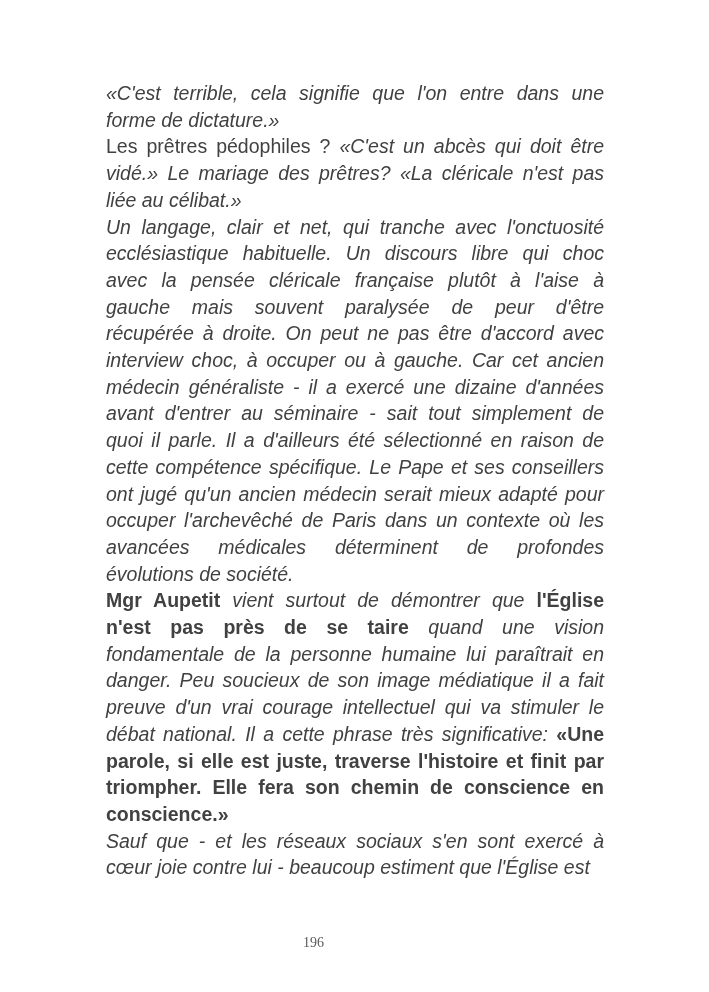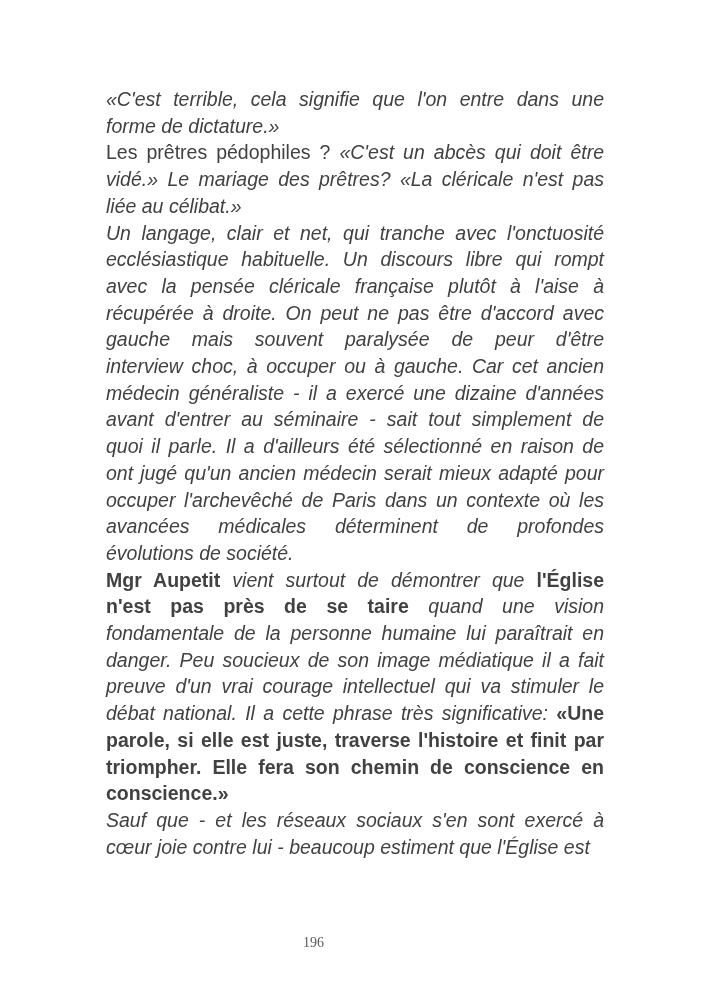--- a/index.html
+++ b/index.html
@@ -18,21 +18,20 @@
   }
   .text-block {
     position: absolute;
     left: 106px;
     top: 80px;
     width: 498px;
     color: #414141;
     font-size: 19.5px;
     line-height: 26.7px;
     letter-spacing: 0;
-    margin-top: 6px;
   }
   .line {
     text-align: justify;
     text-align-last: justify;
     white-space: normal;
   }
   .line.last {
     text-align-last: left;
   }
   .s-r { font-style: normal; font-weight: 400; }
@@ -53,28 +52,29 @@
 <body>
 
 <div class="page">
   <div class="text-block">
       <div class="line"><span class="s-i">«C'est terrible, cela signifie que l'on entre dans une</span></div>
       <div class="line last"><span class="s-i">forme de dictature.»</span></div>
       <div class="line"><span class="s-r">Les prêtres pédophiles ? </span><span class="s-i">«C'est un abcès qui doit être</span></div>
       <div class="line"><span class="s-i">vidé.» Le mariage des prêtres? «La cléricale n'est pas</span></div>
       <div class="line last"><span class="s-i">liée au célibat.»</span></div>
       <div class="line"><span class="s-i">Un langage, clair et net, qui tranche avec l'onctuosité</span></div>
-      <div class="line"><span class="s-i">ecclésiastique habituelle. Un discours libre qui rompt</span></div>
+      <div class="line"><span class="s-i">ecclésiastique habituelle. Un discours libre qui choc</span></div>
       <div class="line"><span class="s-i">avec la pensée cléricale française plutôt à l'aise à</span></div>
+      <div class="line"><span class="s-i">gauche mais souvent paralysée de peur d'être</span></div>
       <div class="line"><span class="s-i">récupérée à droite. On peut ne pas être d'accord avec</span></div>
-      <div class="line"><span class="s-i">gauche mais souvent paralysée de peur d'être</span></div>
       <div class="line"><span class="s-i">interview choc, à occuper ou à gauche. Car cet ancien</span></div>
       <div class="line"><span class="s-i">médecin généraliste - il a exercé une dizaine d'années</span></div>
       <div class="line"><span class="s-i">avant d'entrer au séminaire - sait tout simplement de</span></div>
       <div class="line"><span class="s-i">quoi il parle. Il a d'ailleurs été sélectionné en raison de</span></div>
+      <div class="line"><span class="s-i">cette compétence spécifique. Le Pape et ses conseillers</span></div>
       <div class="line"><span class="s-i">ont jugé qu'un ancien médecin serait mieux adapté pour</span></div>
       <div class="line"><span class="s-i">occuper l'archevêché de Paris dans un contexte où les</span></div>
       <div class="line"><span class="s-i">avancées médicales déterminent de profondes</span></div>
       <div class="line last"><span class="s-i">évolutions de société.</span></div>
       <div class="line"><span class="s-b">Mgr Aupetit </span><span class="s-i">vient surtout de démontrer que </span><span class="s-b">l'Église</span></div>
       <div class="line"><span class="s-b">n'est pas près de se taire </span><span class="s-i">quand une vision</span></div>
       <div class="line"><span class="s-i">fondamentale de la personne humaine lui paraîtrait en</span></div>
       <div class="line"><span class="s-i">danger. Peu soucieux de son image médiatique il a fait</span></div>
       <div class="line"><span class="s-i">preuve d'un vrai courage intellectuel qui va stimuler le</span></div>
       <div class="line"><span class="s-i">débat national. Il a cette phrase très significative: </span><span class="s-b">«Une</span></div>

